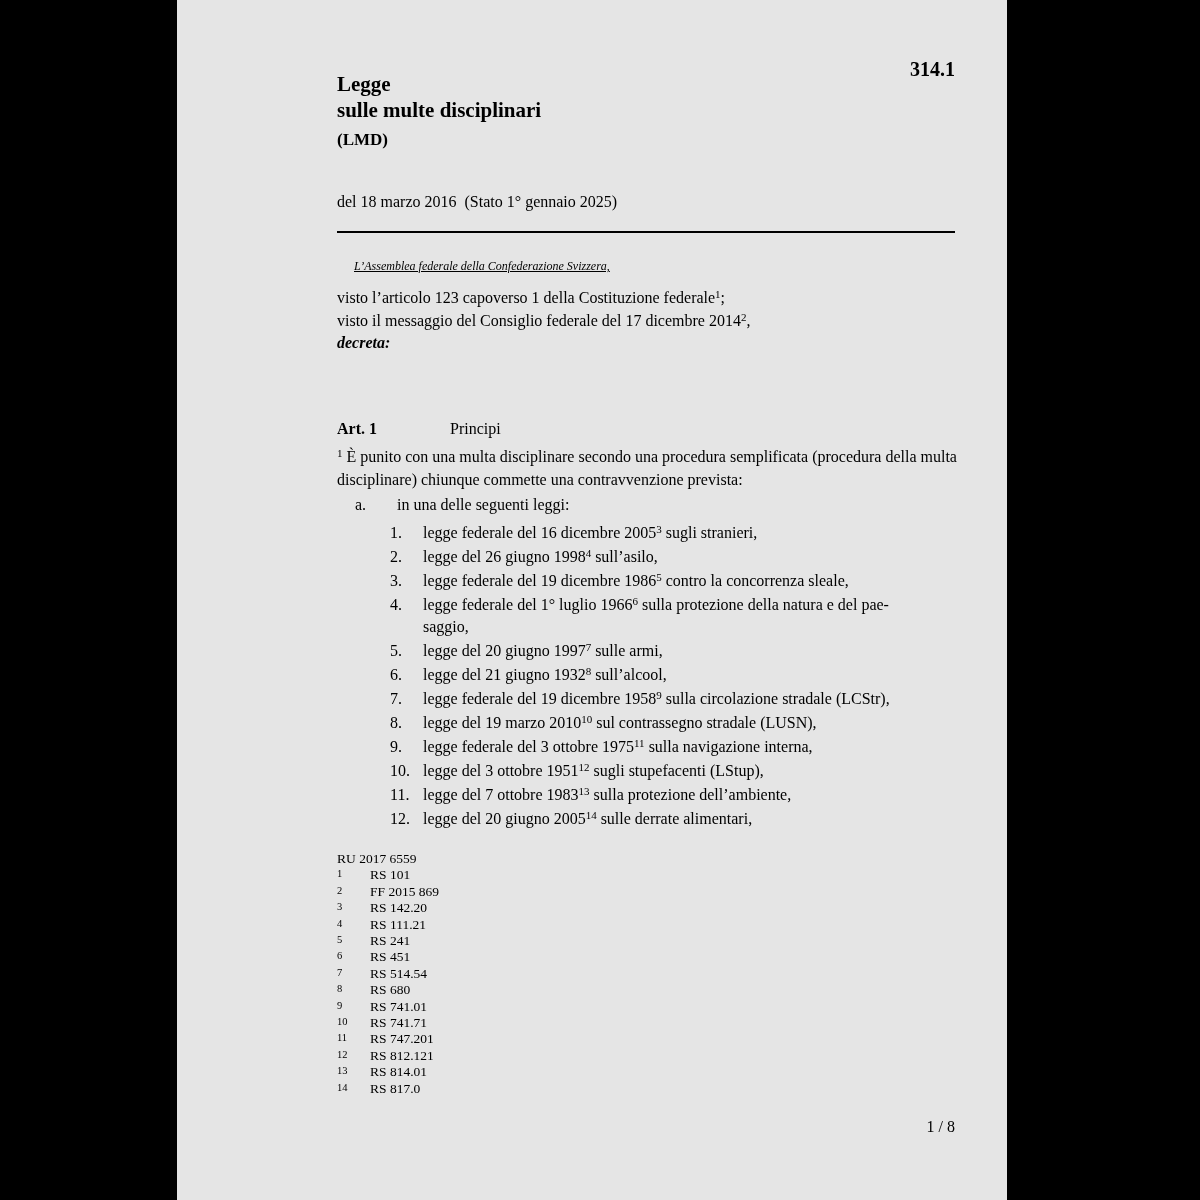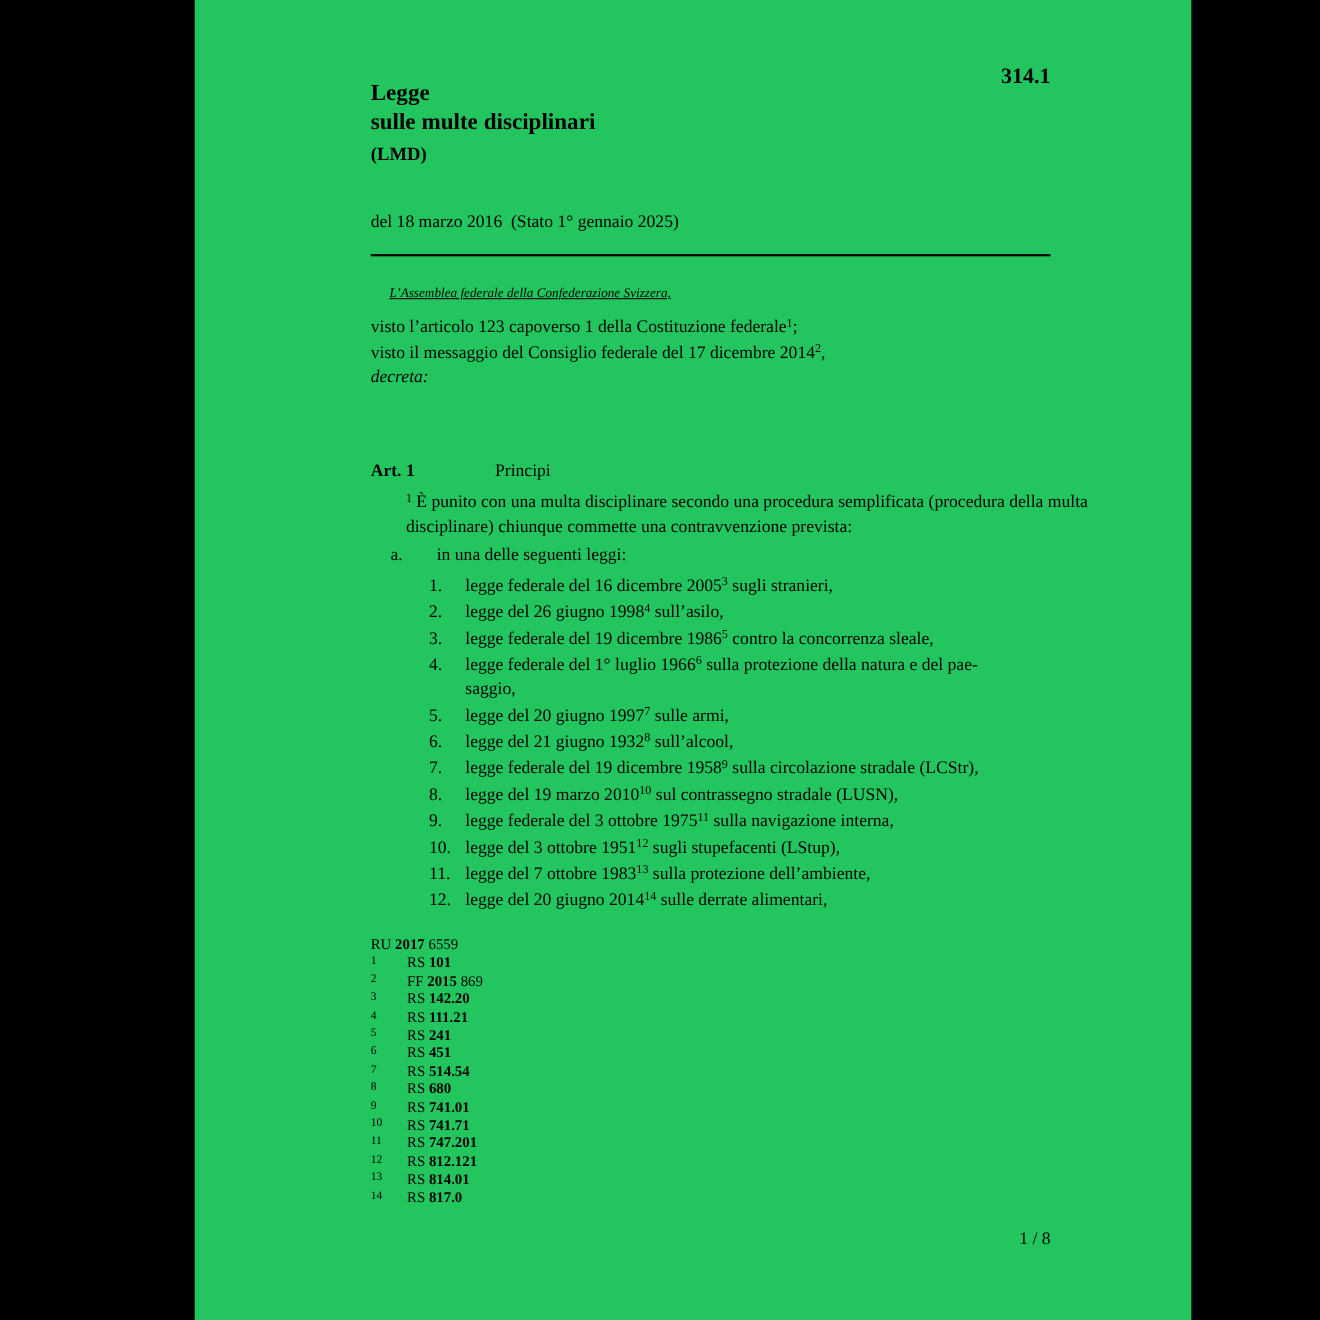--- a/index.html
+++ b/index.html
@@ -2,54 +2,54 @@
 <html><head>
 <meta charset="utf-8">
 <style>
   html,body { margin:0; padding:0; }
   body {
     width:1200px; height:1200px; position:relative;
     background:#000; overflow:hidden;
     font-family:"Liberation Serif", serif; color:#000;
   }
   .page {
-    position:absolute; left:177px; top:0; width:906px; height:1200px;
-    background:#22c55e;
+    position:absolute; left:177px; top:0; width:830px; height:1200px;
+    background:#e5e5e5;
   }
   .content { position:absolute; left:160px; top:0; width:618px; height:1200px; }
   .abs { position:absolute; }
 
   .catalog-number { top:58px; right:0; font-size:20px; font-weight:bold; }
   .doc-title { top:72px; left:0; font-size:21px; font-weight:bold; line-height:25.5px; }
   .doc-abbrev { top:130px; left:0; font-size:17px; font-weight:bold; }
   .date-line { top:193px; left:0; font-size:16px; }
   .rule { top:231px; left:0; width:618px; height:2px; background:#000; }
 
   .author-line { top:259px; left:17px; font-size:12px; font-style:italic;text-decoration:underline; }
   .recitals { top:286px; left:0; width:618px; font-size:16px; line-height:23px;font-family:Liberation Serif, serif; }
-  .decree-line { top:334px; left:0; font-size:16px; font-style:italic; }
+  .decree-line { top:334px; left:0; font-size:16px; font-style:italic;font-weight:bold; }
 
   .art-heading { top:420px; left:0; font-size:16px; }
   .art-label { font-weight:bold; display:inline-block; width:113px; }
-  .para1 { top:446px; left:0; width:620px; font-size:16px; line-height:22.5px;margin-left:32px; }
+  .para1 { top:446px; left:0; width:620px; font-size:16px; line-height:22.5px; }
   sup.fnref { font-size:11px; line-height:0; vertical-align:baseline; position:relative; top:-5px; }
 
   .letter-row { top:496px; left:0; width:618px; font-size:16px; }
   .letter-label { position:absolute; left:18px; }
   .letter-text { position:absolute; left:60px; }
 
   .laws-list { top:522px; left:0; width:620px; font-size:16px; }
   .law-item { position:relative; padding-left:86px; line-height:22px; margin-bottom:2px; }
   .law-item .num { position:absolute; left:53px; }
 
   .footnotes { top:851px; left:0; width:618px; font-size:13.5px; line-height:16.4px; }
   .fn-ru { }
   .fn-row { position:relative; padding-left:33px; }
   .fn-marker { position:absolute; left:0; top:-1px; font-size:10.5px; }
-  .fn-bold { font-weight:bold;margin-top:40px; }
+  .fn-bold { font-weight:normal;margin-top:40px; }
 
   .page-indicator { top:1118px; right:0; font-size:16px;margin-left:20px; }
 </style>
 </head>
 <body>
 
 <div class="page">
   <div class="content">
 
     <div class="abs catalog-number">314.1</div>
@@ -127,21 +127,21 @@
 
         <div class="law-item">
           <span class="num">10.</span><span>legge del 3 ottobre 1951</span><sup class="fnref">12</sup><span> sugli stupefacenti (LStup),</span>
         </div>
 
         <div class="law-item">
           <span class="num">11.</span><span>legge del 7 ottobre 1983</span><sup class="fnref">13</sup><span> sulla protezione dell’ambiente,</span>
         </div>
 
         <div class="law-item">
-          <span class="num">12.</span><span>legge del 20 giugno 2014</span><sup class="fnref">14</sup><span> sulle derrate alimentari,</span>
+          <span class="num">12.</span><span>legge del 20 giugno 2005</span><sup class="fnref">14</sup><span> sulle derrate alimentari,</span>
         </div>
       </div>
 
     <div class="abs footnotes">
       <div class="fn-ru">
         <span>RU </span><span class="fn-bold">2017</span><span> 6559</span>
       </div>
       <div>
 
           <div class="fn-row">

